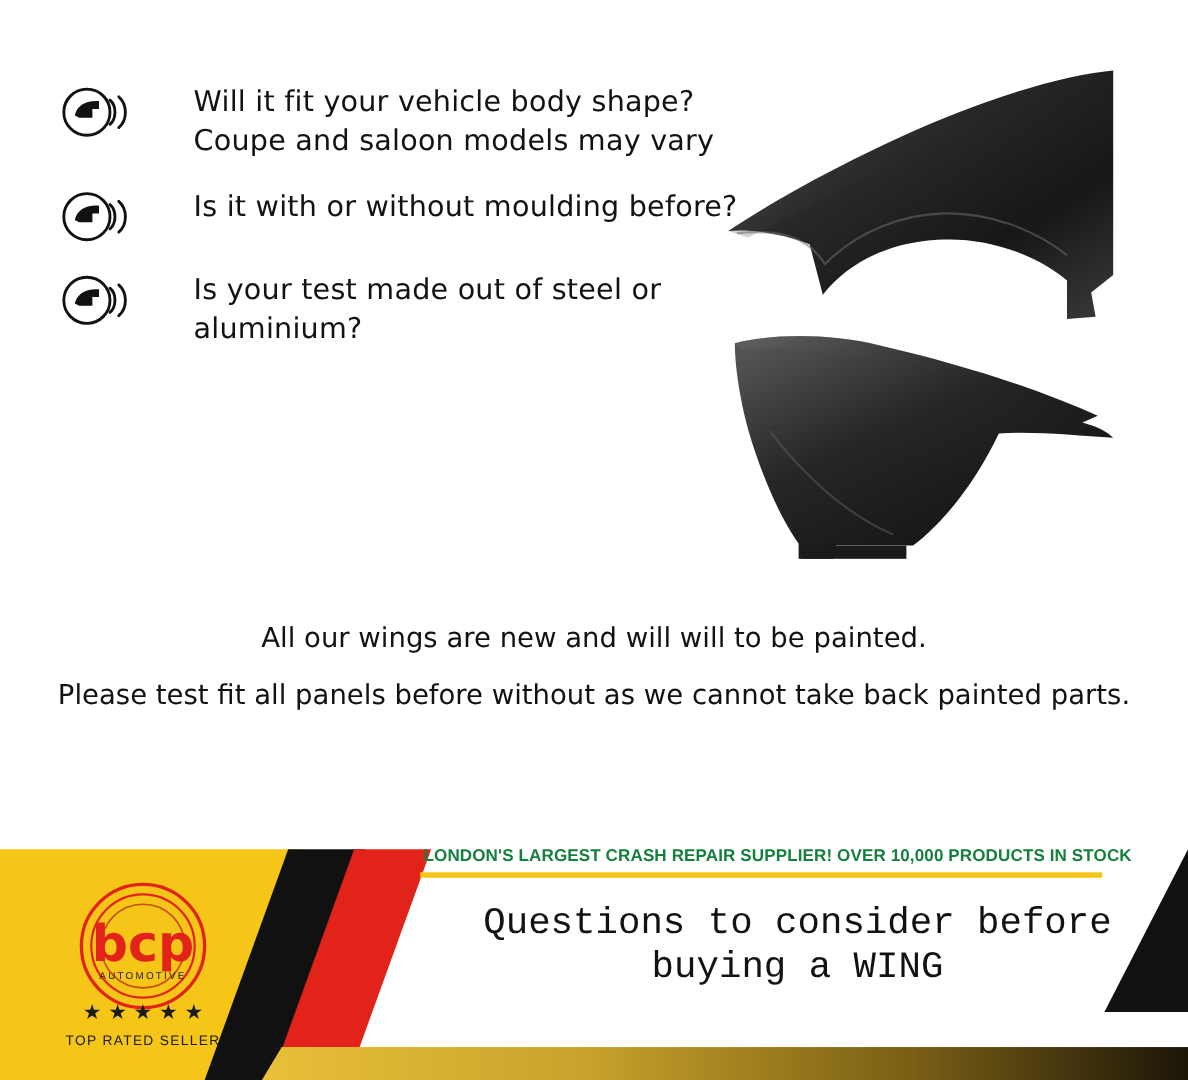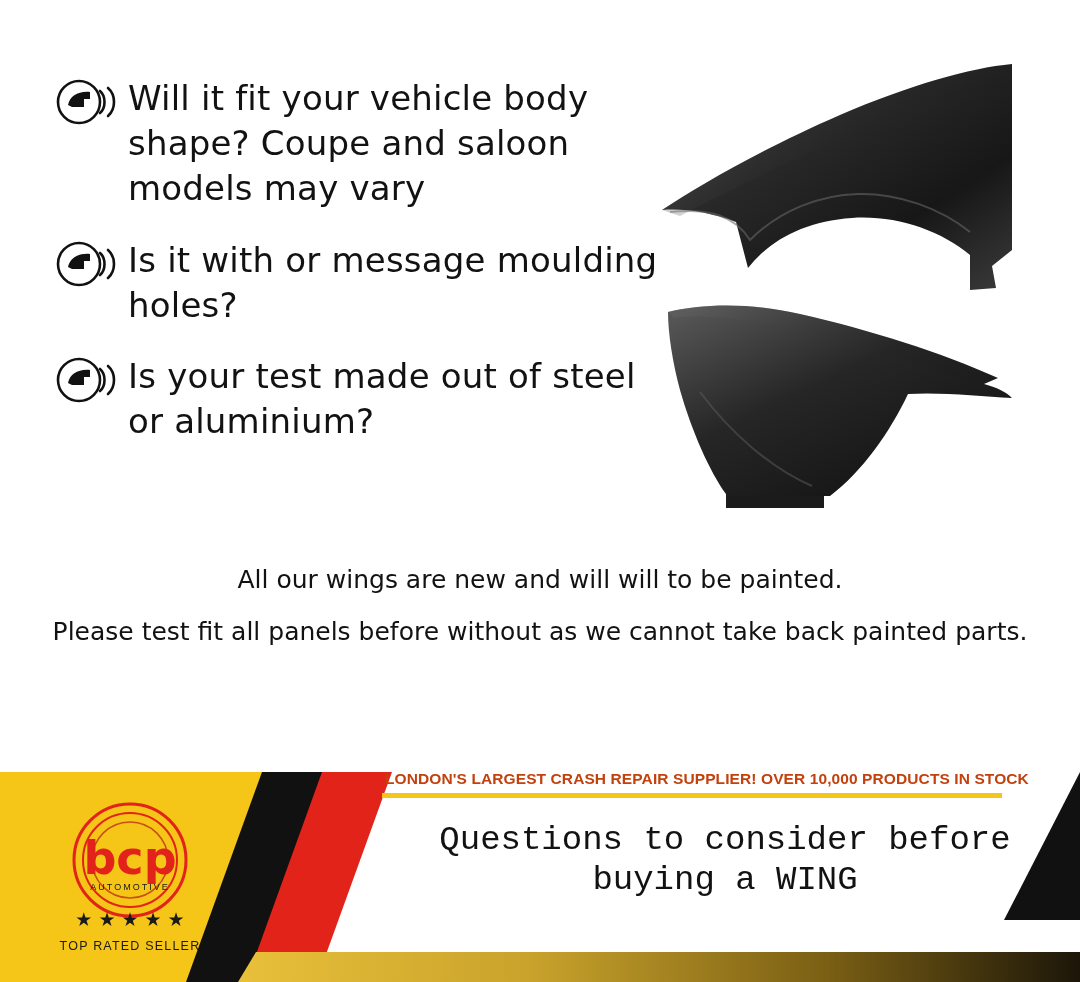--- a/index.html
+++ b/index.html
@@ -35,25 +35,26 @@
     margin-bottom: 26px;
   }
   .bullet-icon {
     position: relative;
     width: 64px;
     height: 48px;
     flex: 0 0 64px;
     margin-top: 2px;
   }
   .bullet-text {
-    font-size: 34px;
+    font-size: 26px;
     line-height: 1.33;
     color: #121212;
     letter-spacing: 0.2px;
     padding-left: 8px;
+    margin-left: 48px;
   }
 
   
   .paragraphs {
     position: absolute;
     left: 0;
     top: 565px;
     width: 1080px;
     text-align: center;
   }
@@ -86,21 +87,21 @@
   .banner-bg {
     position: absolute;
     inset: 0;
   }
   .tagline {
     position: absolute;
     left: 385px;
     top: 10px;
     font-size: 15.5px;
     font-weight: bold;
-    color: #c2410c;
+    color: #15803d;
     letter-spacing: 0.1px;
     white-space: nowrap;
     font-family: "Liberation Sans", sans-serif;
   }
   .banner-title {
     position: absolute;
     left: 380px;
     top: 60px;
     width: 690px;
     text-align: center;
@@ -194,21 +195,21 @@
 
     <div class="bullet-row">
       <div class="bullet-icon">
         <svg width="64" height="48" viewBox="0 0 64 48" xmlns="http://www.w3.org/2000/svg">
           <circle cx="23" cy="24" r="21" fill="none" stroke="#111" stroke-width="2.6"></circle>
           <path d="M12 27 C 14 18, 22 13, 34 14 L 34 21 L 28 21 L 28 29 L 16 29 Z" fill="#111"></path>
           <path d="M44 13 C 50 18, 50 30, 44 35" fill="none" stroke="#111" stroke-width="2.6" stroke-linecap="round"></path>
           <path d="M52 10 C 60 17, 60 31, 52 38" fill="none" stroke="#111" stroke-width="2.6" stroke-linecap="round"></path>
         </svg>
       </div>
-      <div class="bullet-text">Is it with or message moulding holes?</div>
+      <div class="bullet-text">Is it with or without moulding before?</div>
     </div>
 
     <div class="bullet-row">
       <div class="bullet-icon">
         <svg width="64" height="48" viewBox="0 0 64 48" xmlns="http://www.w3.org/2000/svg">
           <circle cx="23" cy="24" r="21" fill="none" stroke="#111" stroke-width="2.6"></circle>
           <path d="M12 27 C 14 18, 22 13, 34 14 L 34 21 L 28 21 L 28 29 L 16 29 Z" fill="#111"></path>
           <path d="M44 13 C 50 18, 50 30, 44 35" fill="none" stroke="#111" stroke-width="2.6" stroke-linecap="round"></path>
           <path d="M52 10 C 60 17, 60 31, 52 38" fill="none" stroke="#111" stroke-width="2.6" stroke-linecap="round"></path>
         </svg>

